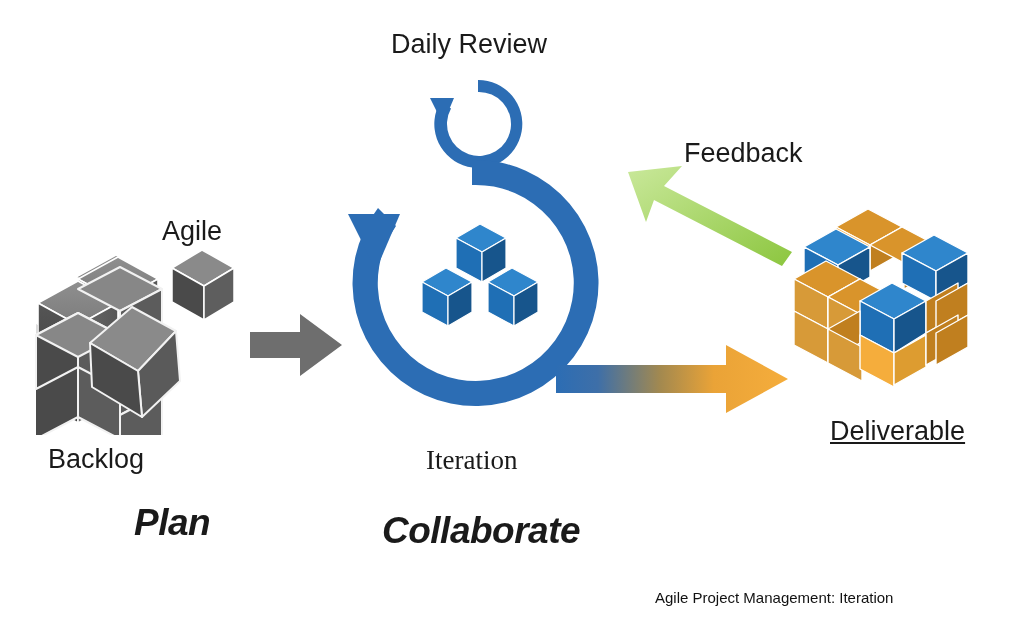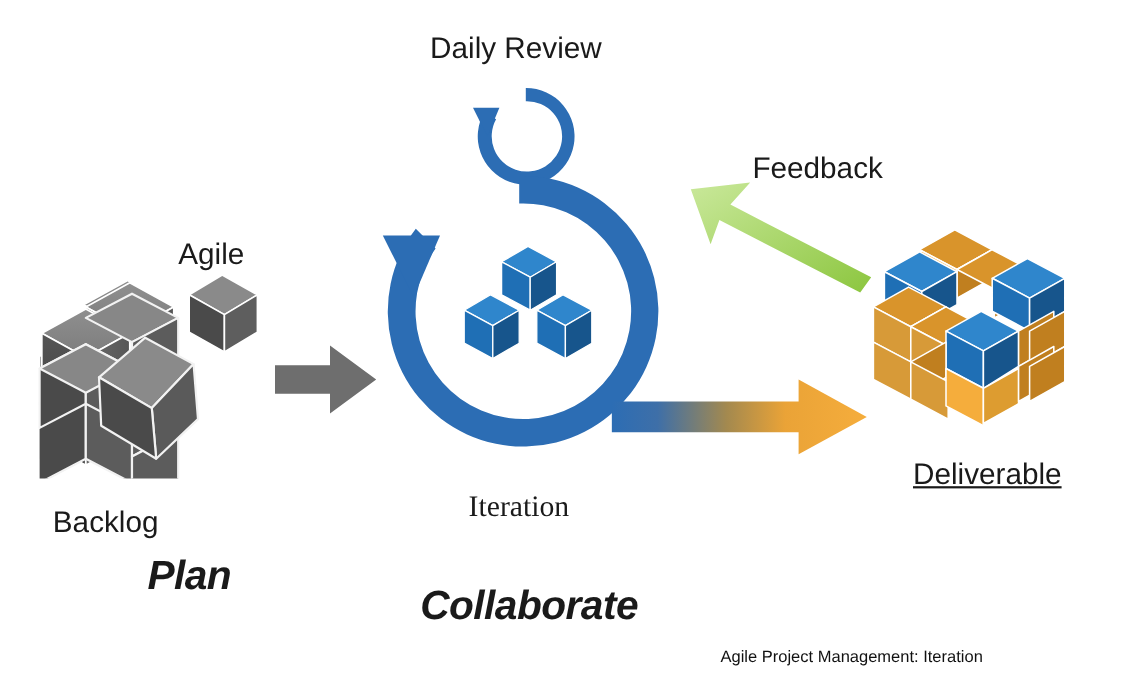--- a/index.html
+++ b/index.html
@@ -152,21 +152,21 @@
 
   <svg class="art" style="left:168px; top:246px;" width="72" height="78" viewBox="0 0 72 78">
     <g stroke="#ffffff" stroke-width="1.5" stroke-linejoin="round">
       <path d="M4,22 L34,4 L66,22 L36,40 Z" fill="#8a8a8a"></path>
       <path d="M4,22 L36,40 L36,74 L4,56 Z" fill="#4a4a4a"></path>
       <path d="M36,40 L66,22 L66,56 L36,74 Z" fill="#5e5e5e"></path>
     </g>
   </svg>
 
   <div class="lbl lbl-sm" style="left:162px; top:218px;">Agile</div>
-  <div class="lbl lbl-sm" style="left:48px; top:446px;margin-top:16px;">Backlog</div>
+  <div class="lbl lbl-sm" style="left:48px; top:446px;">Backlog</div>
 
   <svg class="art" style="left:248px; top:310px;" width="96" height="70" viewBox="0 0 96 70">
     <path d="M2,22 L52,22 L52,4 L94,35 L52,66 L52,48 L2,48 Z" fill="#6e6e6e"></path>
   </svg>
 
   <div class="lbl lbl-sm" style="left:391px; top:31px;">Daily Review</div>
 
   <svg class="art" style="left:420px; top:74px;" width="116" height="104" viewBox="0 0 116 104">
     <g fill="#2c6db4">
       <path d="M58,6 A44,44 0 1,1 20.5,27.5 L31,34.5 A32,32 0 1,0 58,18 Z"></path>
@@ -274,17 +274,17 @@
       <path d="M104,148 L136,130 L136,162 L104,180 Z" fill="#dd9c30"></path>
 
       <path d="M136,128 L168,110 L168,142 L136,160 Z" fill="#c07f1f"></path>
       <path d="M146,128 L178,110 L178,142 L146,160 Z" fill="#c07f1f"></path>
     </g>
   </svg>
 
   <div class="lbl lbl-sm" style="left:830px; top:418px;text-decoration:underline;">Deliverable</div>
 
   <div class="lbl stage" style="left:110px; top:504px;margin-left:24px;">Plan</div>
-  <div class="lbl stage" style="left:382px; top:532px;">Collaborate</div>
+  <div class="lbl stage" style="left:382px; top:512px;">Collaborate</div>
 
   <div class="lbl caption" style="left:655px; top:590px;">Agile Project Management: Iteration</div>
 
 </div>
 
 </body></html>

